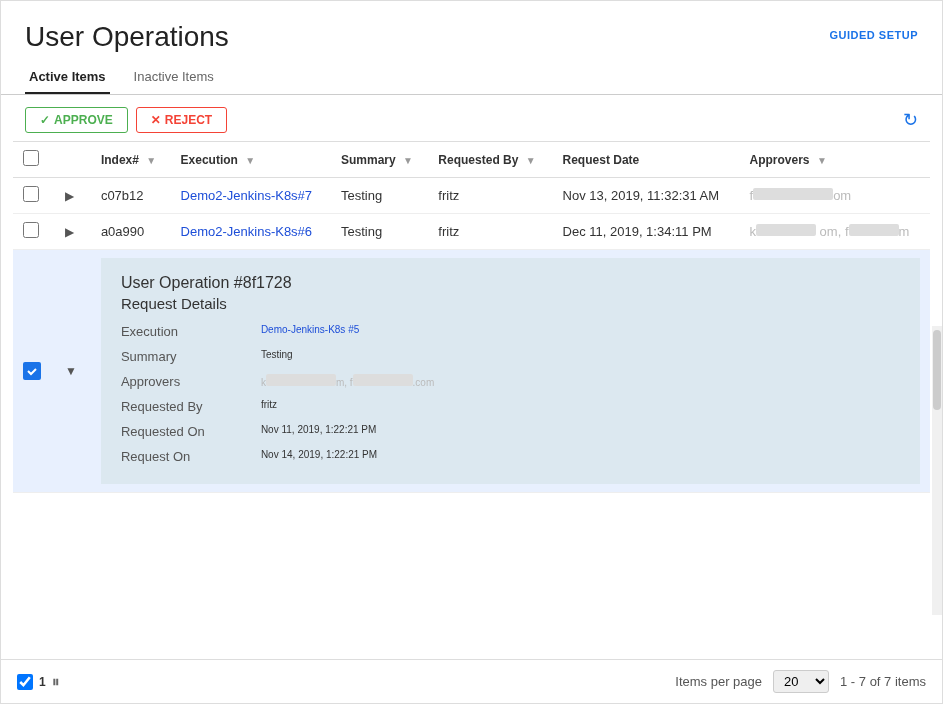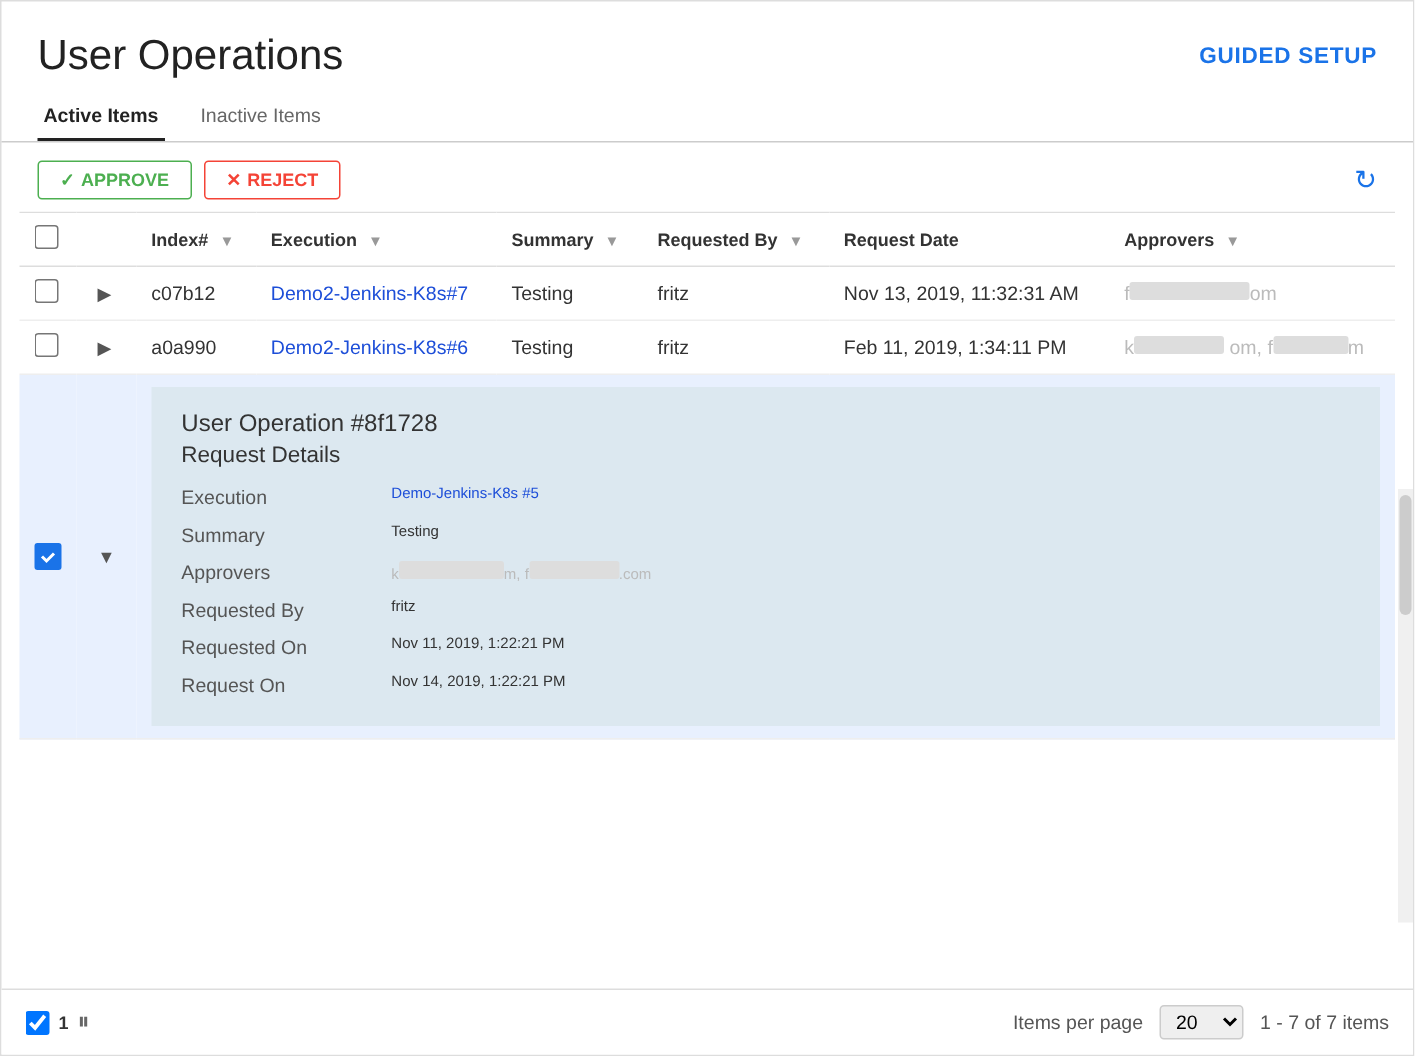--- a/index.html
+++ b/index.html
@@ -2,21 +2,21 @@
 <html><head>
   <meta charset="utf-8">
   <style>
     * { box-sizing: border-box; margin: 0; padding: 0; }
     body { font-family: Arial, sans-serif; font-size: 13px; background: #fff; color: #333; }
     .page { width: 943px; min-height: 704px; border: 1px solid #ddd; display: flex; flex-direction: column; }
 
     
     .header { display: flex; align-items: flex-start; justify-content: space-between; padding: 20px 24px 8px 24px; }
     .page-title { font-size: 28px; font-weight: 300; color: #222; }
-    .guided-setup { color: #1a73e8; font-size: 15px; font-weight: bold; letter-spacing: 0.5px; cursor: pointer; margin-top: 8px; }
+    .guided-setup { color: #1a73e8; font-size: 11px; font-weight: bold; letter-spacing: 0.5px; cursor: pointer; margin-top: 8px; }
 
     
     .tabs { display: flex; border-bottom: 1px solid #ccc; padding: 0 24px; }
     .tab { padding: 8px 4px; margin-right: 20px; font-size: 13px; cursor: pointer; color: #666; border-bottom: 2px solid transparent; }
     .tab.active { color: #222; font-weight: bold; border-bottom: 2px solid #222; }
 
     
     .toolbar { display: flex; align-items: center; justify-content: space-between; padding: 12px 24px 8px 24px; }
     .toolbar-left { display: flex; gap: 8px; }
     .btn-approve { border: 1px solid #4caf50; color: #4caf50; background: #fff; padding: 5px 14px; border-radius: 3px; cursor: pointer; font-size: 12px; font-weight: bold; display: flex; align-items: center; gap: 4px; }
@@ -156,21 +156,21 @@
           </td>
           <td class="expander-col">
             <button class="expander-btn">▶</button>
           </td>
           <td>a0a990</td>
           <td>
             <a class="link-text">Demo2-Jenkins-K8s#6</a>
           </td>
           <td>Testing</td>
           <td>fritz</td>
-          <td>Feb 11, 2019, 1:34:11 PM</td>
+          <td>Dec 11, 2019, 1:34:11 PM</td>
           <td>
             <span style="color:#bbb;">k</span><span class="blurred" style="width:60px;"></span><span style="color:#bbb;">&nbsp;om,</span>
             <span style="color:#bbb;">f</span><span class="blurred" style="width:50px;"></span><span style="color:#bbb;">m</span>
           </td>
         </tr>
 
         <tr class="row-checked">
           <td class="cb-col">
             <div class="expanded-row-checkbox">
               <svg width="12" height="12" viewBox="0 0 12 12">

